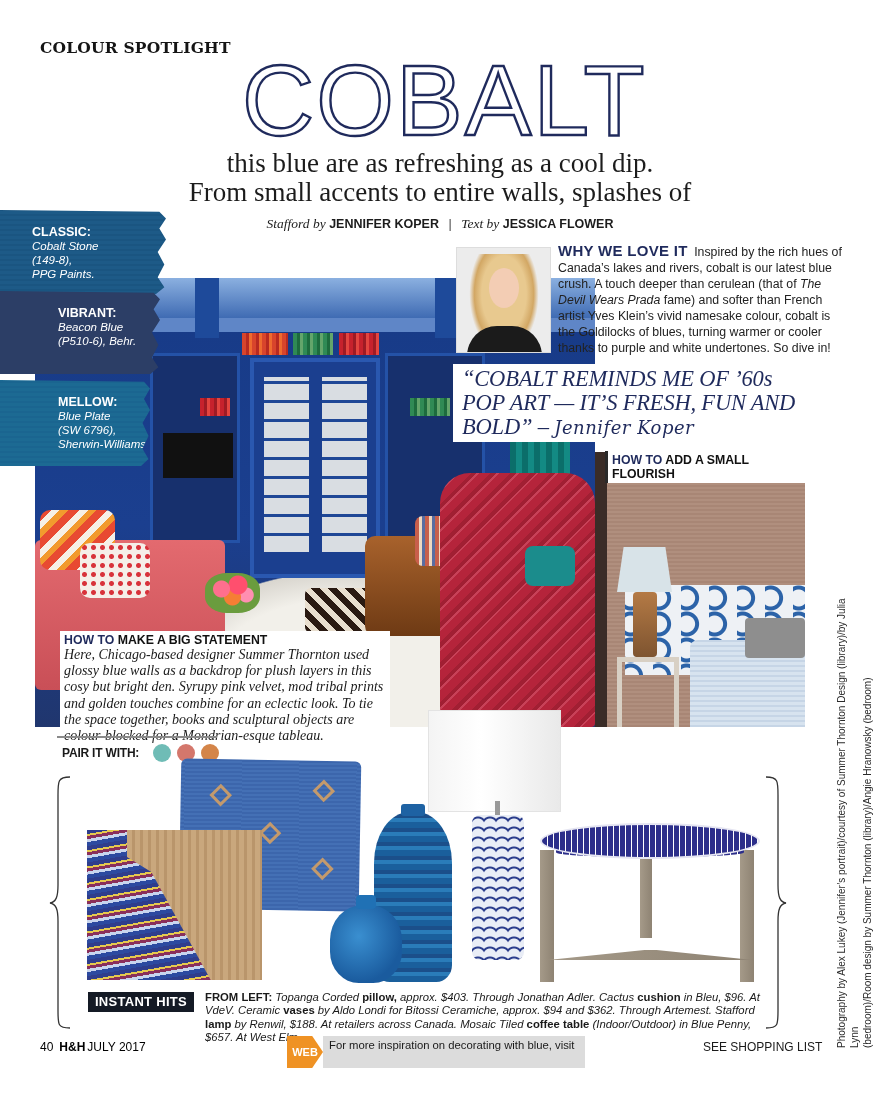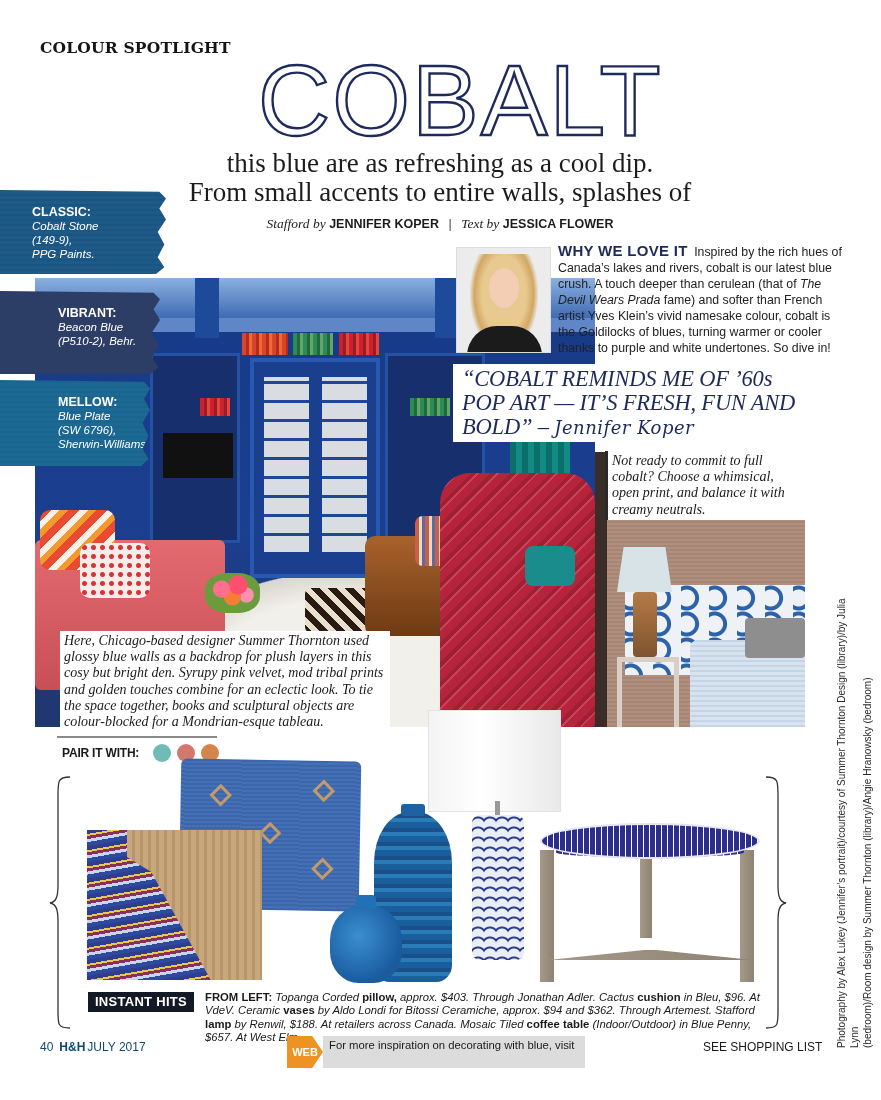--- a/index.html
+++ b/index.html
@@ -3,21 +3,21 @@
 <meta charset="utf-8">
 <style>
   * { box-sizing: border-box; margin: 0; padding: 0; }
   html, body { width: 881px; height: 1100px; background: #ffffff; overflow: hidden; }
   body { position: relative; font-family: "Liberation Sans", sans-serif; color: #1a1a1a; }
 
   .abs { position: absolute; }
 
   
   .section-label { left: 40px; top: 38px; font-family: "DejaVu Serif", serif; font-weight: bold; font-size: 15.5px; letter-spacing: 0.2px; color: #151515; }
-  .big-title { left: 258px; top: 50px; width: 370px; font-family: "Liberation Sans", sans-serif; font-weight: normal; font-size: 100px; line-height: 100px; letter-spacing: 2px; color: #ffffff; -webkit-text-stroke: 2.4px #1f2a5c; text-align: center; }
+  .big-title { left: 242px; top: 50px; width: 370px; font-family: "Liberation Sans", sans-serif; font-weight: normal; font-size: 100px; line-height: 100px; letter-spacing: 2px; color: #ffffff; -webkit-text-stroke: 2.4px #1f2a5c; text-align: center; }
   .subtitle { left: 180px; top: 149px; width: 520px; text-align: center; font-family: "Liberation Serif", serif; font-size: 27px; line-height: 29px; color: #1c1c1c; }
   .credits { left: 200px; top: 216px; width: 480px; text-align: center; font-size: 12.5px; color: #1c1c1c; }
   .credits i { font-family: "Liberation Serif", serif; font-size: 13.5px; }
   .credits b { font-family: "Liberation Sans", sans-serif; font-weight: bold; }
   .credits .sep { display: inline-block; margin: 0 6px; color: #444; }
 
   
   .main-photo { left: 35px; top: 278px; width: 560px; height: 449px; overflow: hidden;
     background:
       linear-gradient(180deg, #5f86c7 0 12%, transparent 12%),
@@ -40,21 +40,21 @@
   .pillow-stripes { background: repeating-linear-gradient(90deg,#c85f4b 0 4px,#efd8c0 4px 7px,#5a6da1 7px 10px); border-radius: 8px; }
   .pillow-teal { background: #1b8c8c; border-radius: 8px; }
   .flowers { background: radial-gradient(circle at 30% 40%,#ff6f8e 0 8px,transparent 9px), radial-gradient(circle at 60% 30%,#ff4f6e 0 9px,transparent 10px), radial-gradient(circle at 50% 60%,#f57e34 0 8px,transparent 9px), radial-gradient(circle at 75% 55%,#ff8fb0 0 7px,transparent 8px), #6a9c3e; border-radius: 40%; }
   .curtain { background: repeating-linear-gradient(90deg,#0b6e6a 0 6px,#138a84 6px 12px); }
 
   
   .swatch { left: 0; height: 84px; padding: 15px 0 0 58px; color: #ffffff; font-size: 11.5px; line-height: 14px;
     clip-path: polygon(0 0, 96% 2%, 100% 10%, 96% 22%, 100% 35%, 95% 50%, 99% 65%, 95% 80%, 99% 92%, 94% 100%, 0 100%); }
   .swatch b { display: block; font-weight: bold; font-size: 12.5px; }
   .swatch i { font-style: italic; }
-  .swatch-classic { top: 190px; width: 166px; background: repeating-linear-gradient(0deg,#1d5a87 0 3px,#1a5581 3px 5px); padding-left: 32px; }
+  .swatch-classic { top: 210px; width: 166px; background: repeating-linear-gradient(0deg,#1d5a87 0 3px,#1a5581 3px 5px); padding-left: 32px; }
   .swatch-vibrant { top: 291px; width: 160px; height: 83px; background: #2c3e66; }
   .swatch-mellow { top: 380px; width: 150px; height: 86px; background: repeating-linear-gradient(0deg,#1c6a93 0 3px,#1a6590 3px 5px); }
 
   
   .portrait { left: 456px; top: 247px; width: 95px; height: 106px; overflow: hidden; background: #ececec; border: 1px solid #ddd; }
   .portrait .hair { left: 12px; top: 6px; width: 70px; height: 100px; background: radial-gradient(ellipse at 50% 40%, #e8c98f 0 45%, #d2a764 60%, transparent 70%); }
   .portrait .face { left: 32px; top: 20px; width: 30px; height: 40px; border-radius: 50%; background: #f3cdb4; }
   .portrait .body { left: 10px; top: 78px; width: 75px; height: 30px; border-radius: 30px 30px 0 0; background: #1b1b1b; }
   .why { left: 558px; top: 243px; width: 292px; font-size: 12.3px; line-height: 16px; color: #222; }
   .why .head { font-weight: bold; font-size: 15px; color: #1f2a5c; margin-right: 3px; letter-spacing: 0.3px; }
@@ -107,21 +107,21 @@
   .p-table-edge { left: 556px; top: 845px; width: 188px; height: 12px; background: repeating-linear-gradient(90deg,#2c2e8a 0 6px,#ffffff 6px 7px); border-radius: 0 0 40% 40%; }
   .p-leg { background: linear-gradient(90deg,#a59a89,#8e8373); }
 
   
   .instant { left: 88px; top: 992px; width: 106px; height: 20px; background: #141a25; color: #ffffff; font-weight: bold; font-size: 13px; line-height: 20px; text-align: center; letter-spacing: 0.3px; }
   .credits-list { left: 205px; top: 991px; width: 570px; font-size: 11.3px; line-height: 13.4px; color: #1a1a1a; }
   .credits-list i { font-style: italic; }
   .credits-list b { font-weight: bold; }
 
   
-  .folio { left: 40px; top: 1040px; font-size: 12px; color: #0c4a6e; }
+  .folio { left: 40px; top: 1040px; font-size: 12px; color: #000000; }
   .folio b { font-weight: bold; margin: 0 2px 0 6px; }
   .web-tag { left: 287px; top: 1036px; width: 36px; height: 32px; background: #ef9224; color: #fff; font-weight: bold; font-size: 11px; line-height: 32px; text-align: center; clip-path: polygon(0 0, 70% 0, 100% 50%, 70% 100%, 0 100%, 0 0); }
   .web-box { left: 323px; top: 1036px; width: 262px; height: 32px; background: #dcdcdc; padding: 3px 6px; font-size: 11.3px; line-height: 13px; color: #1a1a1a; }
   .web-box b { font-weight: bold; }
   .shopping { left: 703px; top: 1040px; font-size: 12px; color: #1a1a1a; }
   .photo-credit { left: 835px; top: 1048px; width: 450px; transform-origin: 0 0; transform: rotate(-90deg); font-size: 10px; line-height: 13px; color: #2a2a2a; }
 </style>
 </head>
 <body>
 
@@ -166,27 +166,27 @@
   <div class="abs pillow-stripes" style="left:380px;top:238px;width:50px;height:50px"></div>
   <div class="abs" style="left:430px;top:235px;width:75px;height:20px;background:#2a1a14;border-radius:50%"></div>
   <div class="abs flowers" style="left:460px;top:195px;width:55px;height:45px"></div>
   <div class="abs armchair-red" style="left:405px;top:195px;width:155px;height:254px"></div>
   <div class="abs pillow-teal" style="left:490px;top:268px;width:50px;height:40px"></div>
 </div>
 
 <div class="abs swatch swatch-classic">
   <b>CLASSIC:</b>
   <i>Cobalt Stone</i><br>
-  <i>(149-9),</i><br>
+  <i>(149-8),</i><br>
   <i>PPG Paints.</i>
 </div>
 <div class="abs swatch swatch-vibrant">
   <b>VIBRANT:</b>
   <i>Beacon Blue</i><br>
-  <i>(P510-2), Behr.</i>
+  <i>(P510-6), Behr.</i>
 </div>
 <div class="abs swatch swatch-mellow">
   <b>MELLOW:</b>
   <i>Blue Plate</i><br>
   <i>(SW 6796),</i><br>
   <i>Sherwin-Williams.</i>
 </div>
 
 <div class="abs portrait">
   <div class="abs hair"></div>
@@ -209,24 +209,31 @@
   <div class="abs frame"></div>
   <div class="abs headboard"></div>
   <div class="abs duvet"></div>
   <div class="abs pillow"></div>
   <div class="abs lamp-shade"></div>
   <div class="abs lamp-base"></div>
   <div class="abs nightstand"></div>
 </div>
 
 <div class="abs how-box how-flourish">
-  <div class="how-body">Not ready to commit to full cobalt? Choose a whimsical, open print, and balance it with creamy neutrals.</div>
+  <div class="how-head">
+    <span class="blue">HOW TO</span>
+    <span>ADD A SMALL FLOURISH</span>
+  </div>
 </div>
 
 <div class="abs how-box how-statement">
+  <div class="how-head">
+    <span class="blue">HOW TO</span>
+    <span>MAKE A BIG STATEMENT</span>
+  </div>
   <div class="how-body">Here, Chicago-based designer Summer Thornton used glossy blue walls as a backdrop for plush layers in this cosy but bright den. Syrupy pink velvet, mod tribal prints and golden touches combine for an eclectic look. To tie the space together, books and sculptural objects are colour-blocked for a Mondrian-esque tableau.</div>
 </div>
 
 <div class="abs pair-rule"></div>
 <div class="abs pair">
   <span class="label">PAIR IT WITH:</span>
   <span class="dot" style="background:#6fbcb6"></span>
   <span class="dot" style="background:#d4776c"></span>
   <span class="dot" style="background:#d48549"></span>
 </div>

